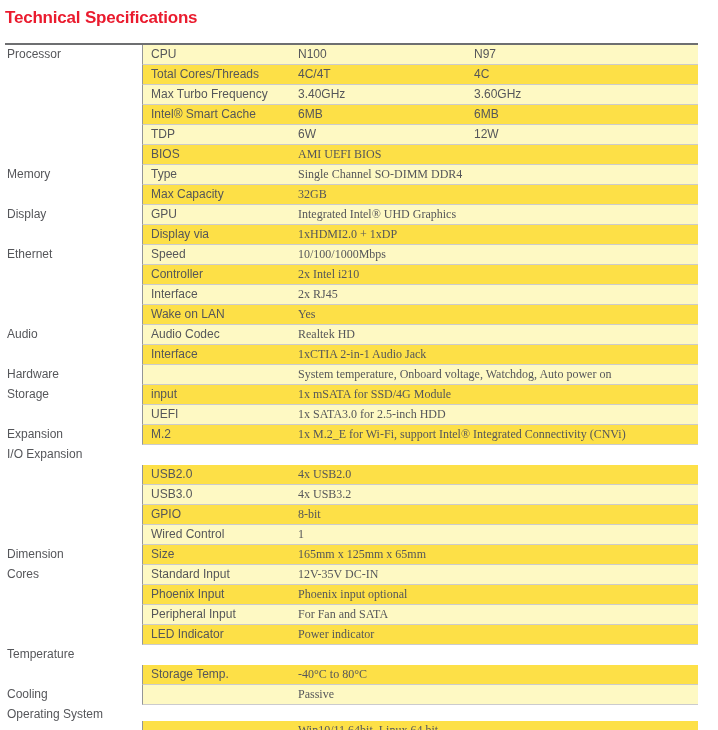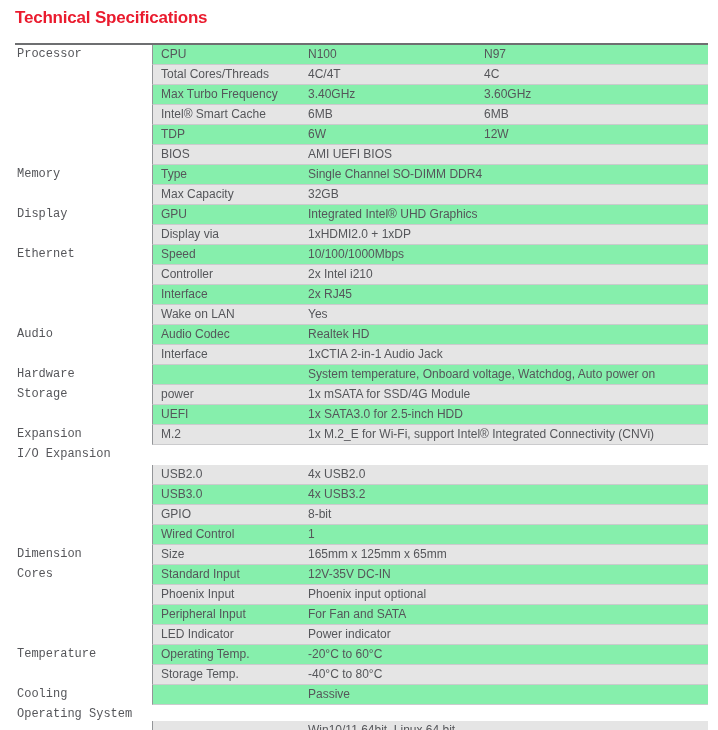--- a/index.html
+++ b/index.html
@@ -4,21 +4,21 @@
 <style>
   * { box-sizing: border-box; margin: 0; padding: 0; }
   html, body {
     width: 718px;
     background: #ffffff;
     font-family: "Liberation Sans", sans-serif;
   }
   .page {
     width: 628px;
     height: 730px;
-    padding: 6px 10px 0 15px;
+    padding: 6px 10px 0 5px;
     background: #ffffff;
   }
   .page-title {
     font-size: 17px;
     font-weight: 700;
     color: #ea1b2e;
     letter-spacing: -0.2px;
     margin-top: 2px;
   }
   .spec-table {
@@ -36,35 +36,34 @@
   .cell {
     font-size: 12px;
     line-height: 19px;
     color: #55565a;
     white-space: nowrap;
     overflow: visible;
   }
   .cat {
     padding-left: 2px;
     background: #ffffff;
-    font-family: Liberation Mono, monospace;
   }
   .band {
     display: grid;
     grid-template-columns: 153px 145px 1fr;
     border-left: 1px solid #939598;
     border-bottom: 1px solid #cbcbcd;
-    background: #e5e5e5;
+    background: #fde047;
   }
   .row:last-child .band { border-bottom: none; margin-top: 16px; }
-  .row.stripe .band { background: #86efac; }
+  .row.stripe .band { background: #fef9c3; }
   .label { padding-left: 8px; }
   .val   { padding-left: 2px; }
   .val2  { padding-left: 2px; margin-left: 31px; }
-  .val.span2 { grid-column: 2 / 4; }
+  .val.span2 { grid-column: 2 / 4; font-family: Liberation Serif, serif; }
 </style>
 </head>
 <body>
 
 <div class="page">
   <div class="page-title">Technical Specifications</div>
 
   <div class="spec-table">
     <div>
         <div class="row stripe">
@@ -199,21 +198,21 @@
     <div class="cell cat">Hardware</div>
     <div class="band">
       <div class="cell label"></div>
       <div class="cell val span2">System temperature, Onboard voltage, Watchdog, Auto power on</div>
 
     </div>
   </div>
         <div class="row">
     <div class="cell cat">Storage</div>
     <div class="band">
-      <div class="cell label">power</div>
+      <div class="cell label">input</div>
       <div class="cell val span2">1x mSATA for SSD/4G Module</div>
 
     </div>
   </div>
         <div class="row stripe">
     <div class="cell cat"></div>
     <div class="band">
       <div class="cell label">UEFI</div>
       <div class="cell val span2">1x SATA3.0 for 2.5-inch HDD</div>
 
@@ -297,25 +296,20 @@
         <div class="row">
     <div class="cell cat"></div>
     <div class="band">
       <div class="cell label">LED Indicator</div>
       <div class="cell val span2">Power indicator</div>
 
     </div>
   </div>
         <div class="row stripe">
     <div class="cell cat">Temperature</div>
-    <div class="band">
-      <div class="cell label">Operating Temp.</div>
-      <div class="cell val span2">-20°C to 60°C</div>
-
-    </div>
   </div>
         <div class="row">
     <div class="cell cat"></div>
     <div class="band">
       <div class="cell label">Storage Temp.</div>
       <div class="cell val span2">-40°C to 80°C</div>
 
     </div>
   </div>
         <div class="row stripe">

